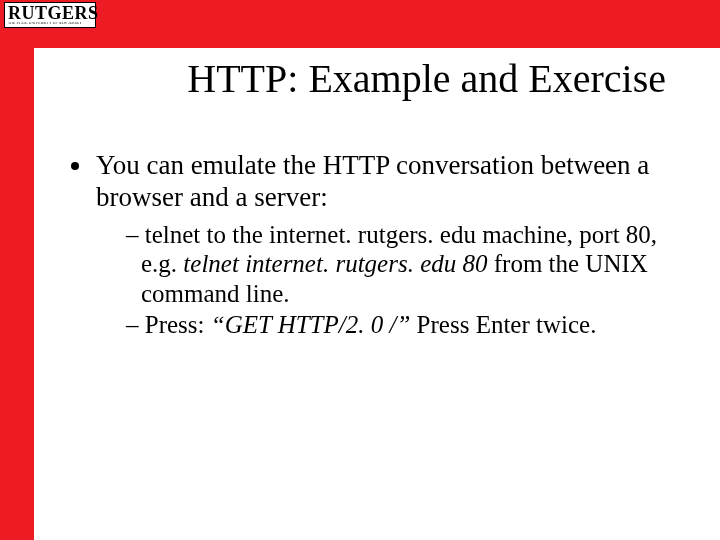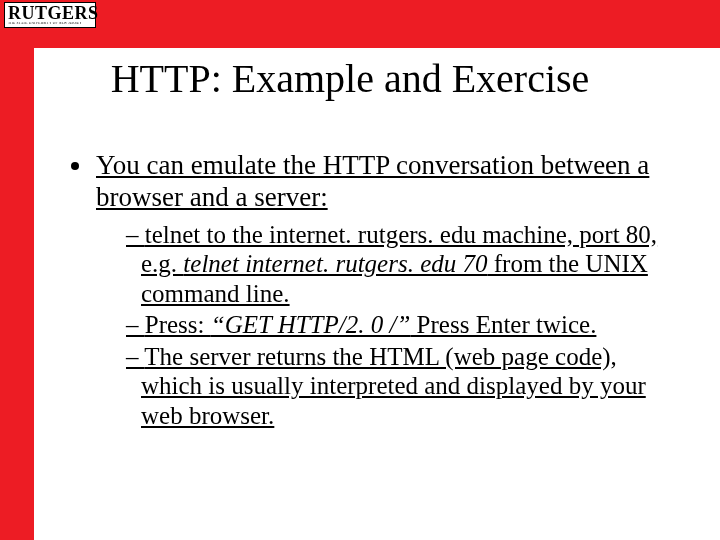--- a/index.html
+++ b/index.html
@@ -55,40 +55,39 @@
     letter-spacing: 0.2px;
     color: #000;
     white-space: nowrap;
     overflow: hidden;
   }
   .title {
     position: absolute;
     top: 55px;
     left: 34px;
     width: 632px;
-    text-align: center;
+    text-align: right;
     font-size: 40px;
   }
   .body {
     position: absolute;
     top: 150px;
     left: 66px;
     width: 610px;
     font-size: 27px;
     line-height: 1.18;
   }
   ul.bullet {
     margin: 0;
     padding: 0 0 0 28px;
     list-style: disc;
   }
   ul.bullet > li {
     padding-left: 2px;
     margin-bottom: 18px;
-    text-decoration: underline;
   }
   ul.dash {
     margin: 6px 0 0 0;
     padding: 0 0 0 30px;
     font-size: 25px;
     list-style: none;
   }
   ul.dash > li {
     text-indent: -15px;
     padding-left: 15px;
@@ -111,24 +110,21 @@
 </div>
 
 <div class="title">HTTP:  Example and Exercise</div>
 
 <div class="body">
   <ul class="bullet">
     <li>
       <span>You can emulate the HTTP conversation between a browser and a server:</span>
       <ul class="dash">
         <li>
-          <span>telnet to the internet. rutgers. edu machine,  port 80, e.g. </span><span class="ital">telnet internet. rutgers. edu 70</span><span> from the UNIX command line.</span>
+          <span>telnet to the internet. rutgers. edu machine,  port 80, e.g. </span><span class="ital">telnet internet. rutgers. edu 80</span><span> from the UNIX command line.</span>
         </li>
         <li>
           <span>Press:  </span><span class="ital">“GET HTTP/2. 0 /”</span><span>  Press Enter twice.</span>
-        </li>
-        <li>
-          <span>The server returns the HTML (web page code), which is usually interpreted and displayed by your web browser.</span>
         </li>
       </ul>
     </li>
   </ul>
 </div>
 
 </body></html>

